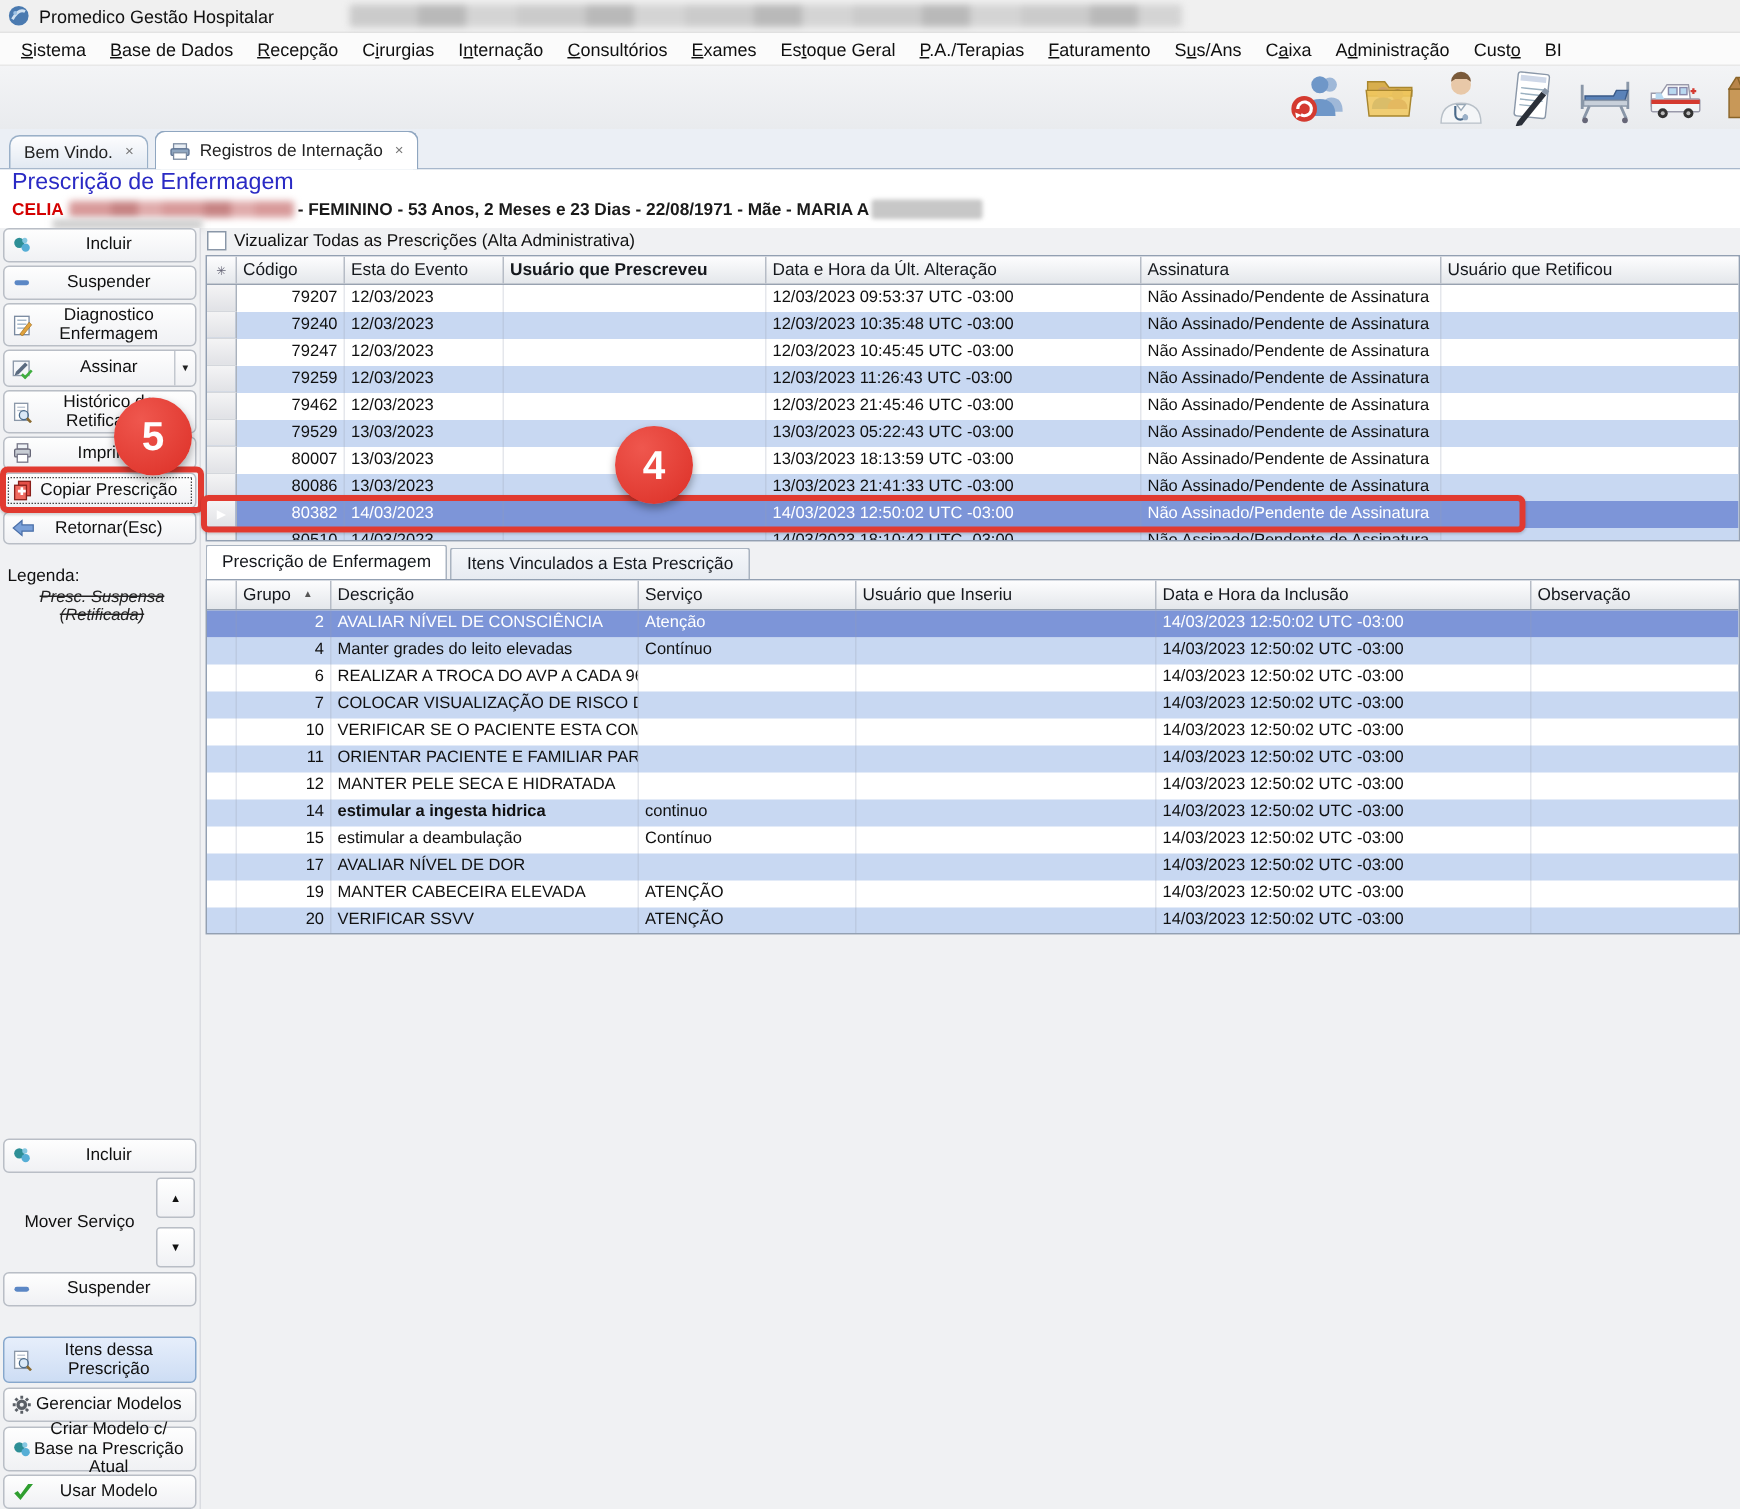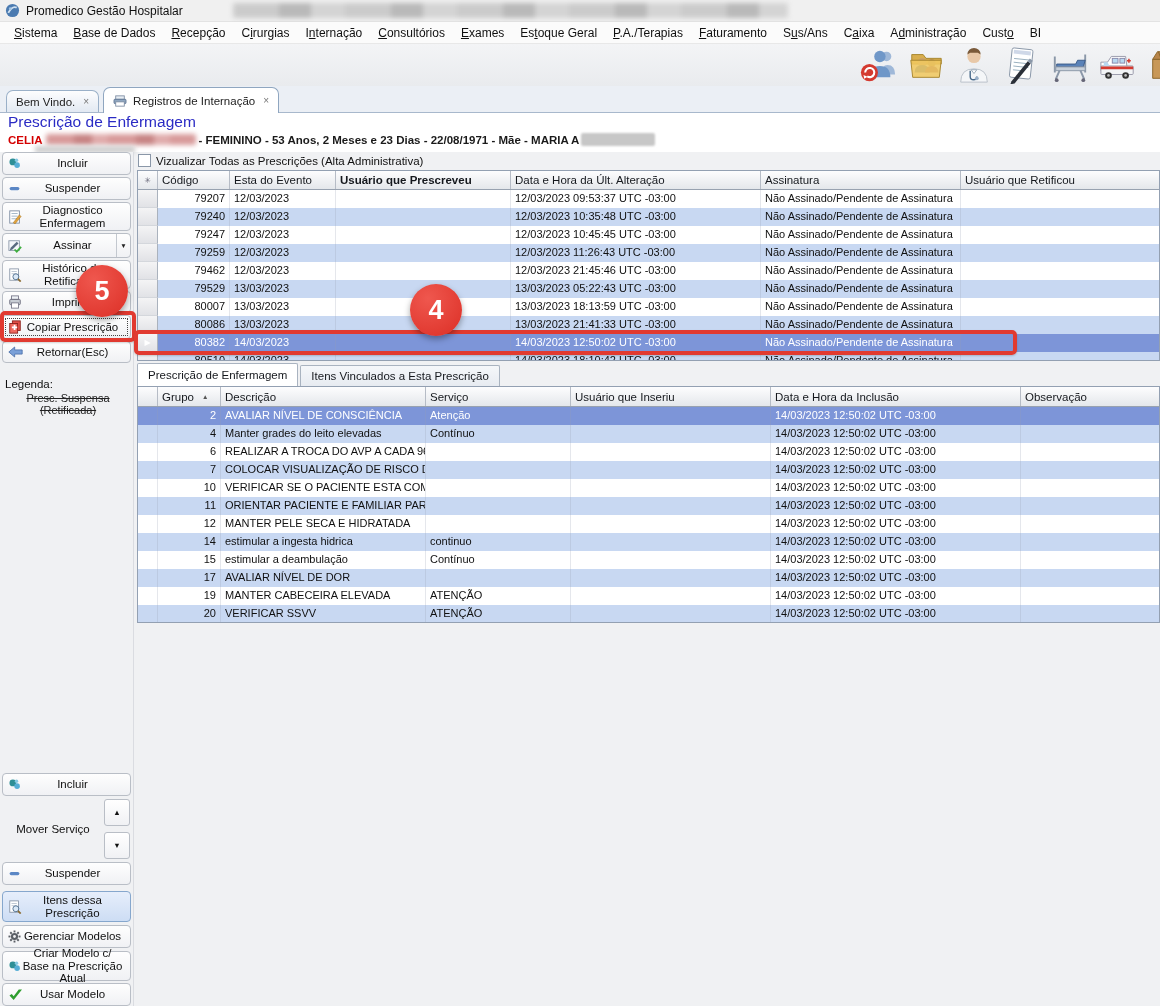--- a/index.html
+++ b/index.html
@@ -46,21 +46,21 @@
   .sidebar-top{position:absolute;left:2px;top:0;width:129px;display:flex;flex-direction:column;gap:2px;}
   .sbtn{position:relative;display:flex;align-items:center;justify-content:center;text-align:center;color:#101010;
     background:linear-gradient(#fefefe,#f0f1f4);border:1px solid #b9bec6;border-radius:4px;flex:none;}
   .sbtn .sbl{font-size:11.5px;line-height:12.5px;padding:0 6px 0 18px;}
   .sbtn .ic{position:absolute;left:5px;display:flex;}
   .sbtn.focused{outline:1px dotted #444;outline-offset:-4px;}
   .sbtn.active{background:linear-gradient(#e6eefb,#cdddf4);border-color:#86a7cd;}
   .split-arrow{position:absolute;right:0;top:0;bottom:0;width:14px;display:flex;align-items:center;justify-content:center;font-size:6.5px;color:#222;border-left:1px solid #c3c8cf;}
   .legend-block{margin-top:13px;padding-left:3px;}
   .legend-title{font-size:11.5px;color:#101010;}
-  .legend-item{margin-top:3px;font-size:11px;line-height:11.5px;text-align:center;text-decoration:line-through;color:#222;padding:0 10px;}
+  .legend-item{margin-top:3px;font-size:11px;line-height:11.5px;text-align:center;text-decoration:line-through;color:#222;padding:0 10px;font-style:italic;}
   .sidebar-bottom{position:absolute;left:2px;bottom:0;width:129px;display:flex;flex-direction:column;}
   .mover{display:flex;align-items:center;height:60px;}
   .mover-label{flex:1;font-size:11.5px;text-align:center;color:#101010;}
   .spin-col{display:flex;flex-direction:column;gap:6px;margin-right:1px;}
   .spin{width:26px;height:27px;background:linear-gradient(#ffffff,#f0f1f4);border:1px solid #b9bec6;border-radius:3px;
     display:flex;align-items:center;justify-content:center;font-size:7.5px;color:#111;}
 
   
   .filter-row{position:absolute;left:138px;top:154px;display:flex;align-items:center;gap:5px;}
   .checkbox{width:13px;height:13px;background:#fff;border:1px solid #8a97a8;flex:none;}
@@ -373,21 +373,21 @@
           </div>
         </div>
         <div class="sbtn" style="height: 23px; margin-top: 3px;">
           <span class="ic">
             <svg width="13" height="13" viewBox="0 0 16 16">
               <rect x="2" y="6" width="12" height="4" rx="2" fill="#5b87c5"></rect>
             </svg>
           </span>
           <span class="sbl">Suspender</span>
         </div>
-        <div class="sbtn active" style="height: 31px; margin-top: 6px;">
+        <div class="sbtn active" style="height: 31px; margin-top: 20px;">
           <span class="ic">
             <svg width="14" height="14" viewBox="0 0 16 16">
               <rect x="2" y="1" width="10" height="13" fill="#fff" stroke="#8a97a8"></rect>
               <line x1="4" y1="4" x2="10" y2="4" stroke="#b8c2cf"></line>
               <line x1="4" y1="6.5" x2="10" y2="6.5" stroke="#b8c2cf"></line>
               <circle cx="9" cy="10" r="3.4" fill="rgba(190,215,240,.55)" stroke="#4a6a8a"></circle>
               <line x1="11.4" y1="12.4" x2="14.5" y2="15.5" stroke="#8a6a30" stroke-width="2"></line>
             </svg>
           </span>
           <span class="sbl">Itens dessa Prescrição</span>
@@ -615,21 +615,21 @@
         <div class="cell r-align" style="width: 63px;">12</div>
         <div class="cell" style="width: 205px;">MANTER PELE SECA  E HIDRATADA</div>
         <div class="cell" style="width: 145px;"></div>
         <div class="cell" style="width: 200px;"></div>
         <div class="cell" style="width: 250px;">14/03/2023 12:50:02 UTC -03:00</div>
         <div class="cell" style="width: 170px;"></div>
       </div>
       <div class="row alt">
         <div class="cell selcol"></div>
         <div class="cell r-align" style="width: 63px;">14</div>
-        <div class="cell" style="width: 205px;">estimular a ingesta hidrica</div>
+        <div class="cell" style="width: 205px; font-weight: bold;">estimular a ingesta hidrica</div>
         <div class="cell" style="width: 145px;">continuo</div>
         <div class="cell" style="width: 200px;"></div>
         <div class="cell" style="width: 250px;">14/03/2023 12:50:02 UTC -03:00</div>
         <div class="cell" style="width: 170px;"></div>
       </div>
       <div class="row">
         <div class="cell selcol"></div>
         <div class="cell r-align" style="width: 63px;">15</div>
         <div class="cell" style="width: 205px;">estimular a deambulação</div>
         <div class="cell" style="width: 145px;">Contínuo</div>

